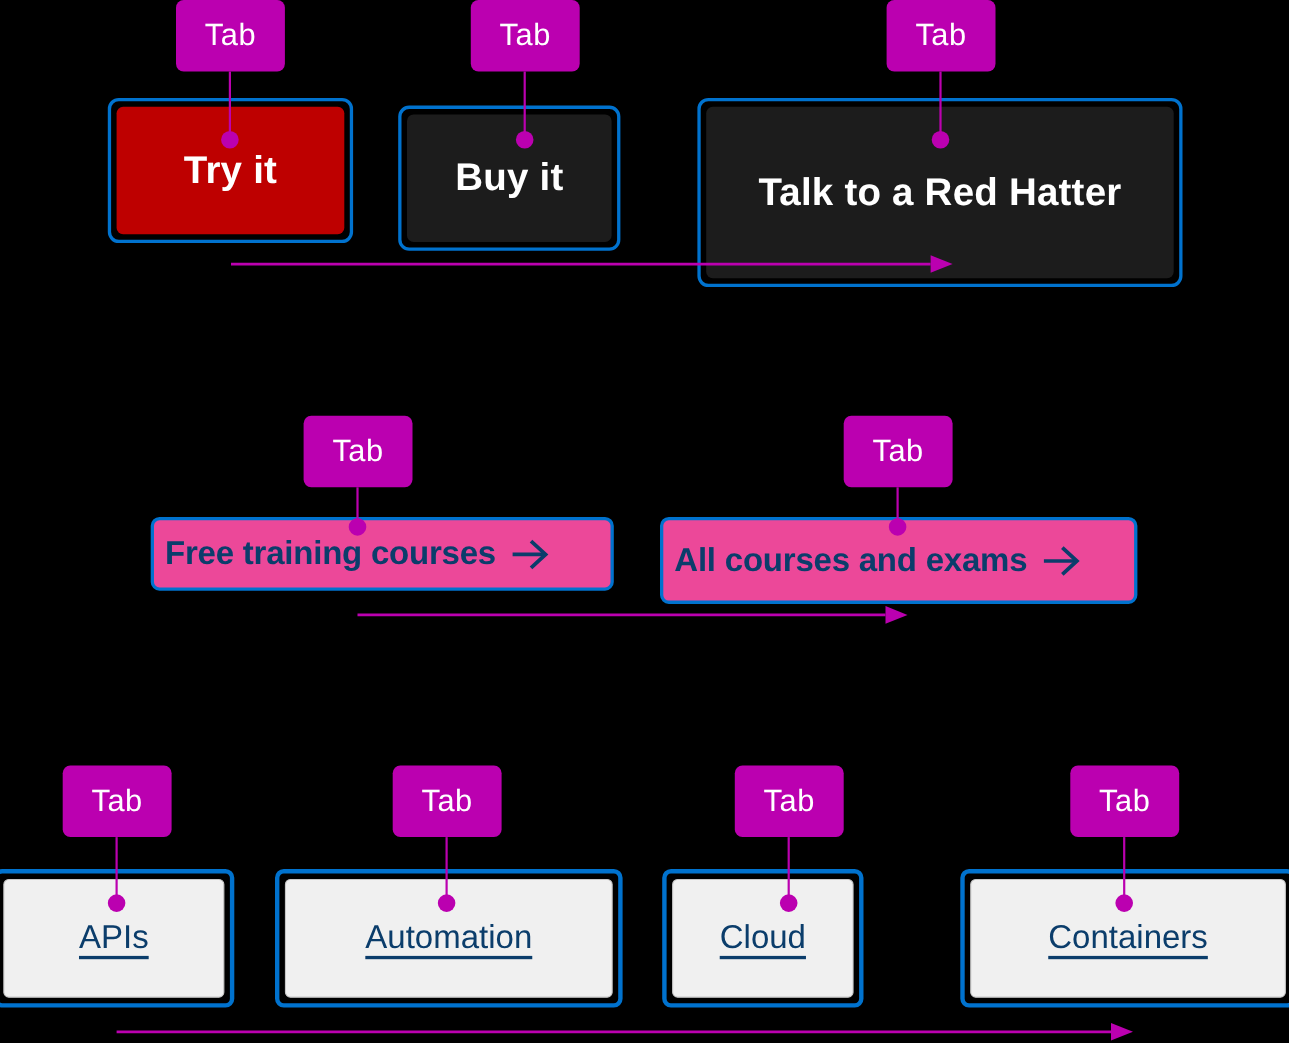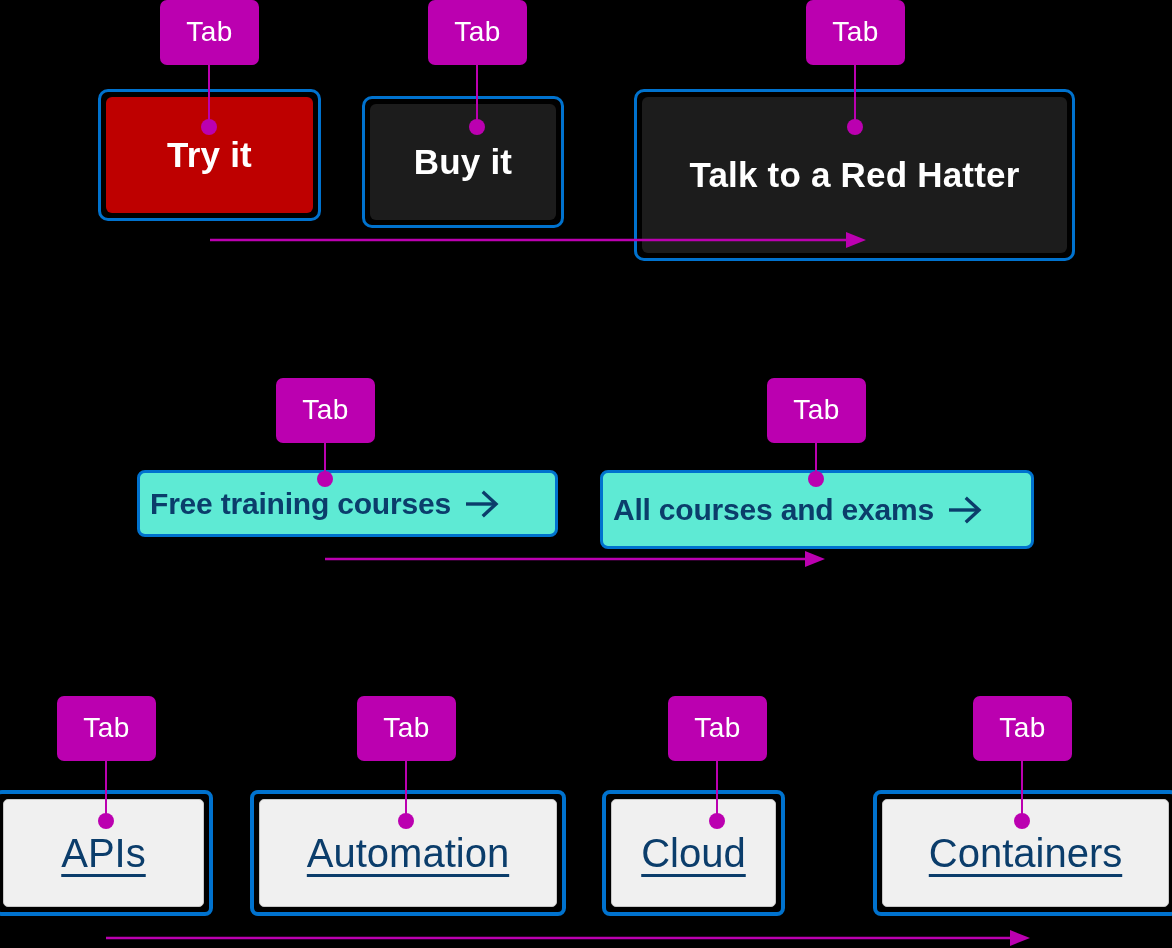--- a/index.html
+++ b/index.html
@@ -84,21 +84,21 @@
     font-family: "Liberation Sans", "DejaVu Sans", sans-serif;
   }
   .btn-red   { background: #be0000; }
   .btn-dark  { background: #1c1c1c; }
 
   
   .link-ring {
     position: absolute;
     border: 3px solid #0072ce;
     border-radius: 8px;
-    background: #5eead4;
+    background: #ec4899;
     display: flex;
     align-items: center;
     z-index: 2;
   }
   .link-cta {
     display: flex;
     align-items: center;
     gap: 14px;
     padding: 0 10px;
     color: #0b3d6b;
@@ -131,21 +131,21 @@
     height: 100%;
     background: #f0f0f0;
     border: 1px solid #c7c7c7;
     border-radius: 5px;
     display: flex;
     align-items: center;
     justify-content: center;
   }
   .card-link {
     color: #0b3d6b;
-    font-size: 40px;
+    font-size: 30px;
     font-weight: 400;
     text-decoration: underline;
     text-underline-offset: 7px;
     text-decoration-thickness: 3px;
     cursor: pointer;
     font-family: "Liberation Sans", "DejaVu Sans", sans-serif;
   }
 
   
   .flow-arrow {

